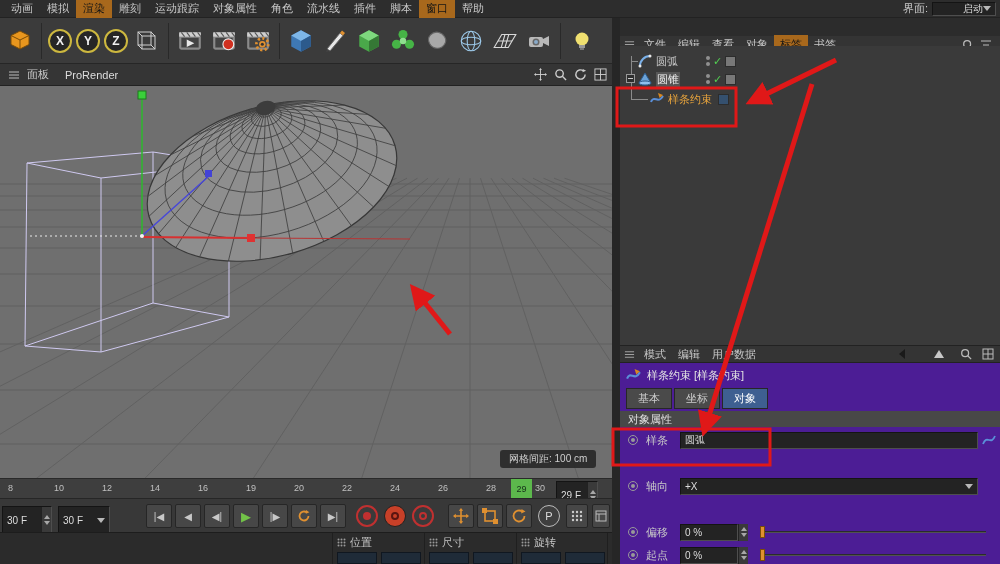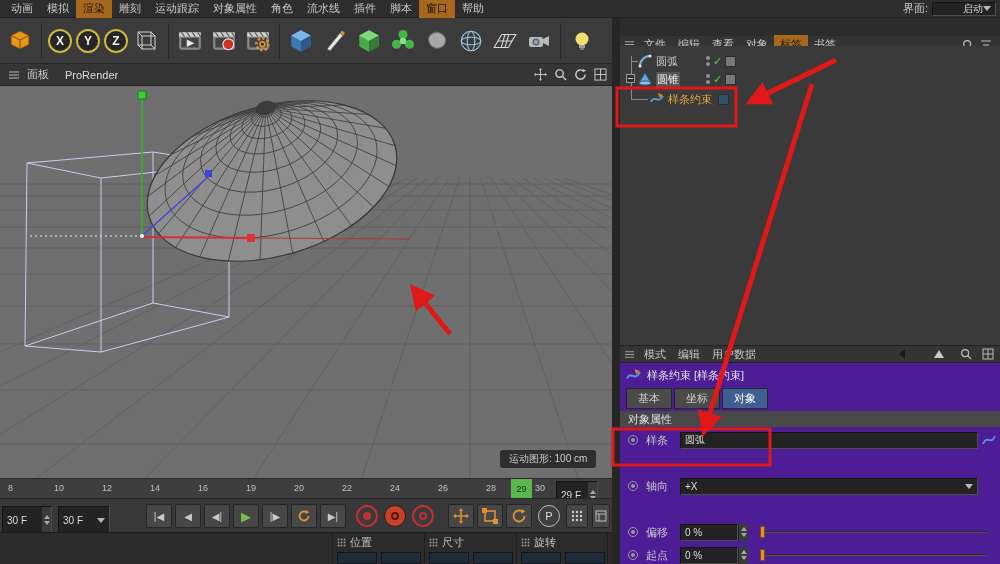--- a/index.html
+++ b/index.html
@@ -340,21 +340,21 @@
         <line x1="30" y1="150" x2="141" y2="150" stroke="#ececec" stroke-width="1" stroke-dasharray="2 3"></line>
         <line x1="142" y1="149" x2="142" y2="12" stroke="#2db82d" stroke-width="1.5"></line>
         <rect x="138" y="5" width="8" height="8" fill="#3ad03a" stroke="#1c7a1c"></rect>
         <line x1="142" y1="150" x2="209" y2="90" stroke="#4848d8" stroke-width="1.5"></line>
         <rect x="205" y="84" width="7" height="7" fill="#4343d6"></rect>
         <line x1="142" y1="151" x2="252" y2="152" stroke="#d83030" stroke-width="2"></line>
         <line x1="252" y1="152" x2="410" y2="153" stroke="#b83434" stroke-width="1"></line>
         <rect x="247" y="148" width="8" height="8" fill="#e03232"></rect>
         <circle cx="142" cy="150" r="2" fill="#f2f2f2"></circle>
       </svg>
-    <div id="gridbadge">运动图形: 100 cm</div>
+    <div id="gridbadge">网格间距: 100 cm</div>
   </div>
 
   <div id="ruler" class="abs">
     <span class="tick" style="left:8px">8</span>
     <span class="tick" style="left:54px">10</span>
     <span class="tick" style="left:102px">12</span>
     <span class="tick" style="left:150px">14</span>
     <span class="tick" style="left:198px">16</span>
     <span class="tick" style="left:246px">19</span>
     <span class="tick" style="left:294px">20</span>

